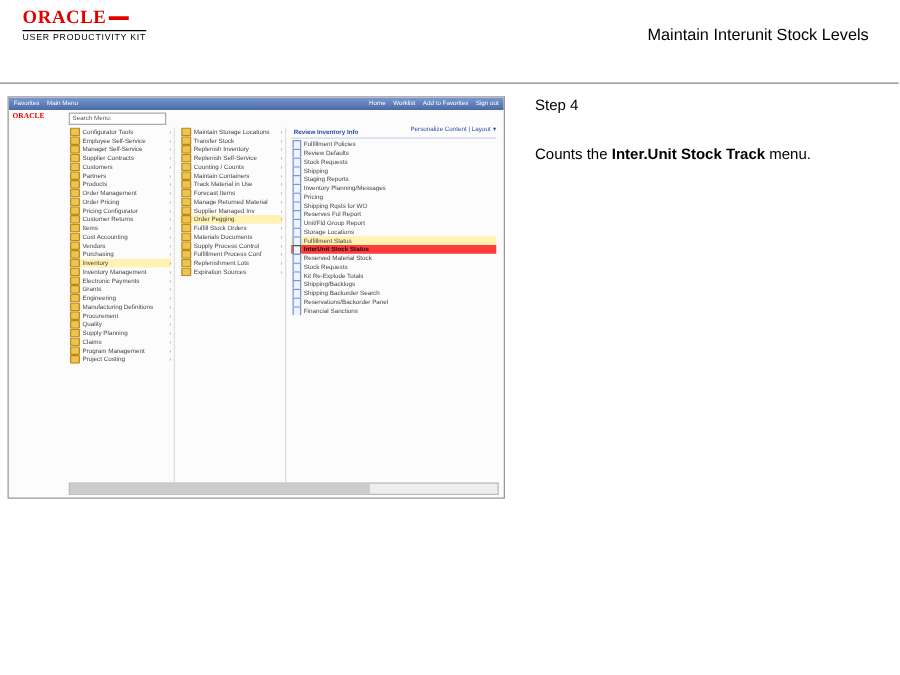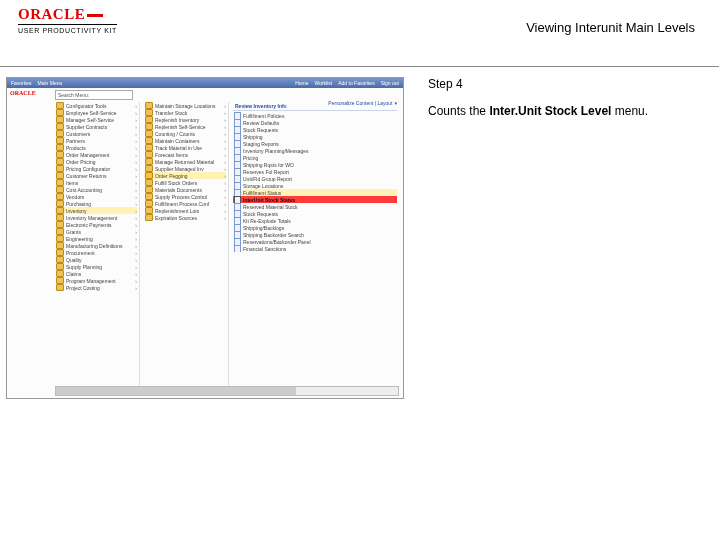--- a/index.html
+++ b/index.html
@@ -10,21 +10,21 @@
   .logo-group{display:inline-block;vertical-align:top}
   .orc{font-family:Georgia,'Times New Roman',serif;font-weight:bold;font-size:15px;color:#e10000;letter-spacing:0.5px}
   .orc i.dash{display:inline-block;width:16px;height:3px;background:#e10000;vertical-align:middle;margin-left:2px}
   .upk{font-size:7px;letter-spacing:0.6px;color:#000;border-top:1.5px solid #000;padding-top:2px;margin-top:1px}
   .hdr-title{position:absolute;right:24px;top:20px;font-size:13px}
 
   
   .body{display:flex;height:370px}
   .shot-col{width:410px;padding:10px 0 0 6px}
   .note-col{flex:1;padding:10px 10px 0 12px;font-size:12px}
-  .step{margin:0 0 12px 0}
+  .step{margin:0 0 24px 0}
   .instr{line-height:1.4}
   .instr b{font-weight:bold}
 
   
   .shot{width:396px;height:320px;border:1px solid #999;background:#fcfcfc;position:relative;font-size:5px;color:#444;overflow:hidden}
   .topbar{height:10px;background:linear-gradient(#7a98ce,#4a6aa8);display:flex;align-items:center;padding:0 4px;color:#fff;font-size:5px;gap:6px}
   .topbar .sp{flex:1}
   .brand{position:absolute;left:3px;top:12px;font-family:Georgia,serif;font-weight:bold;color:#e10000;font-size:6px}
   .searchbar{position:absolute;left:48px;top:12px;width:72px;height:8px;border:1px solid #aaa;background:#fff;display:flex;align-items:center;padding:0 2px;font-size:5px;color:#555}
   .pers{position:absolute;right:6px;top:22px;font-size:5px;color:#2a4ba0}
@@ -47,21 +47,21 @@
 </head>
 <body>
 
 <div class="page">
 
   <div class="hdr">
     <div class="logo-group">
       <div class="orc"><span>ORACLE</span><i class="dash"></i></div>
       <div class="upk">USER PRODUCTIVITY KIT</div>
     </div>
-    <div class="hdr-title">Viewing Interunit Main Levels</div>
+    <div class="hdr-title">Maintain Interunit Stock Levels</div>
   </div>
 
   <div class="body">
 
     <div class="shot-col">
       <div class="shot">
 
         <div class="topbar">
           <span>Favorites</span>
           <span>Main Menu</span>
@@ -348,18 +348,18 @@
           </div>
         </div>
 
         <div class="scrollb"></div>
       </div>
     </div>
 
     <div class="note-col">
       <p class="step">Step 4</p>
       <p class="instr">
-        <span>Counts the </span><b>Inter.Unit Stock Level</b><span> menu.</span>
+        <span>Counts the </span><b>Inter.Unit Stock Track</b><span> menu.</span>
       </p>
     </div>
 
   </div>
 </div>
 
 </body></html>

